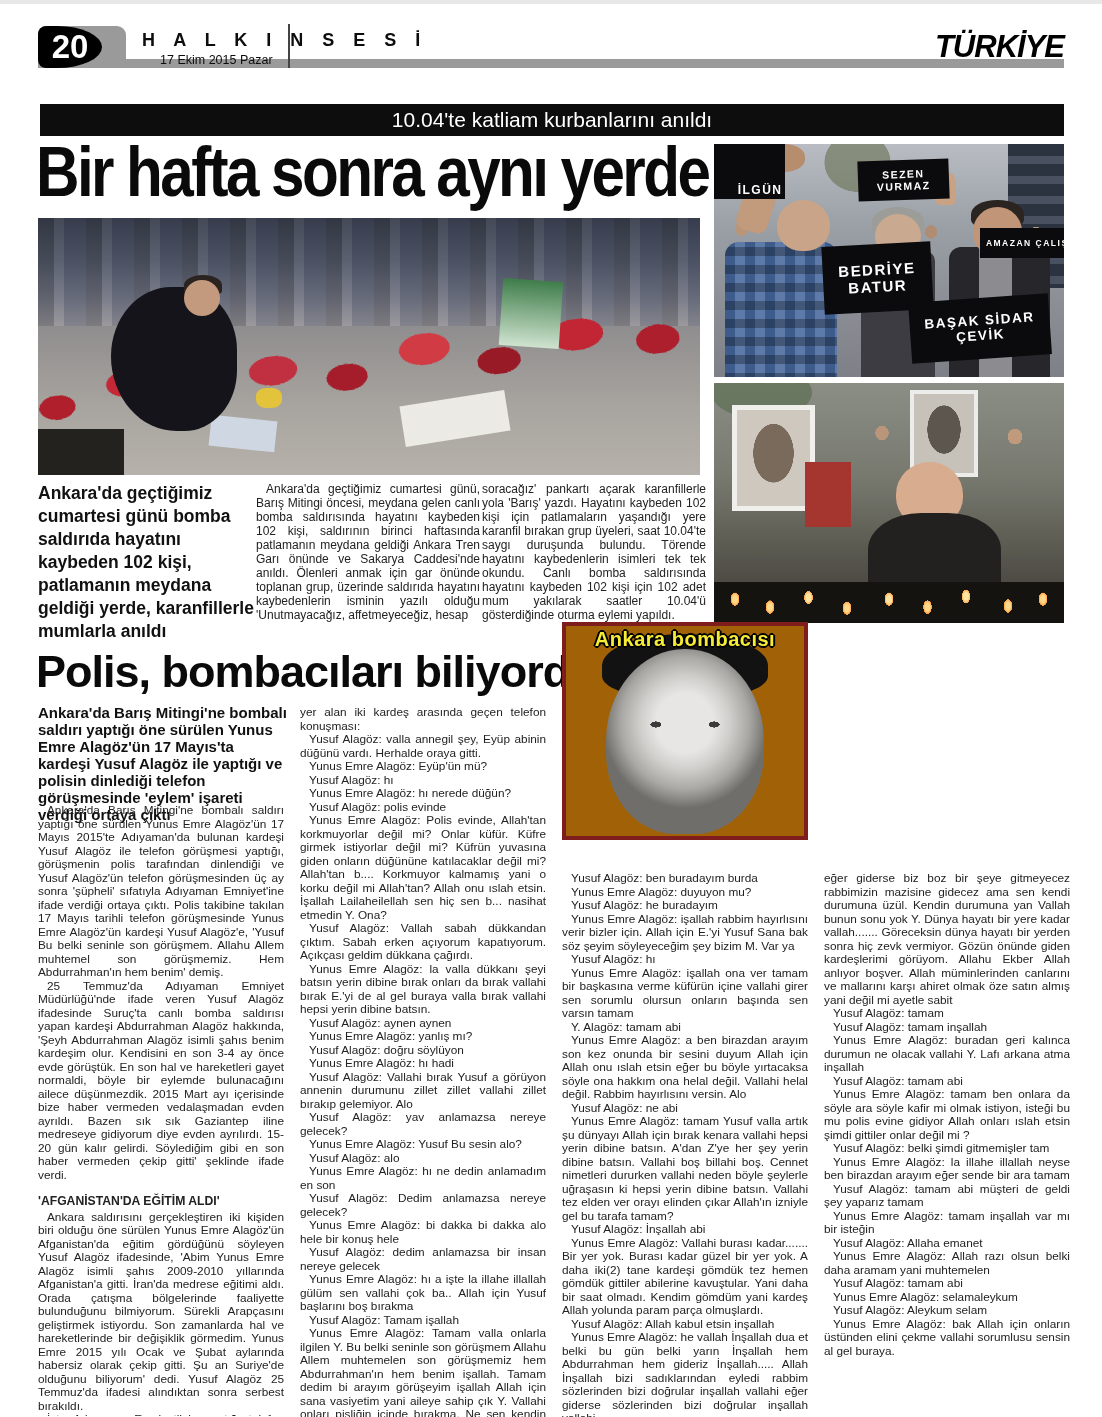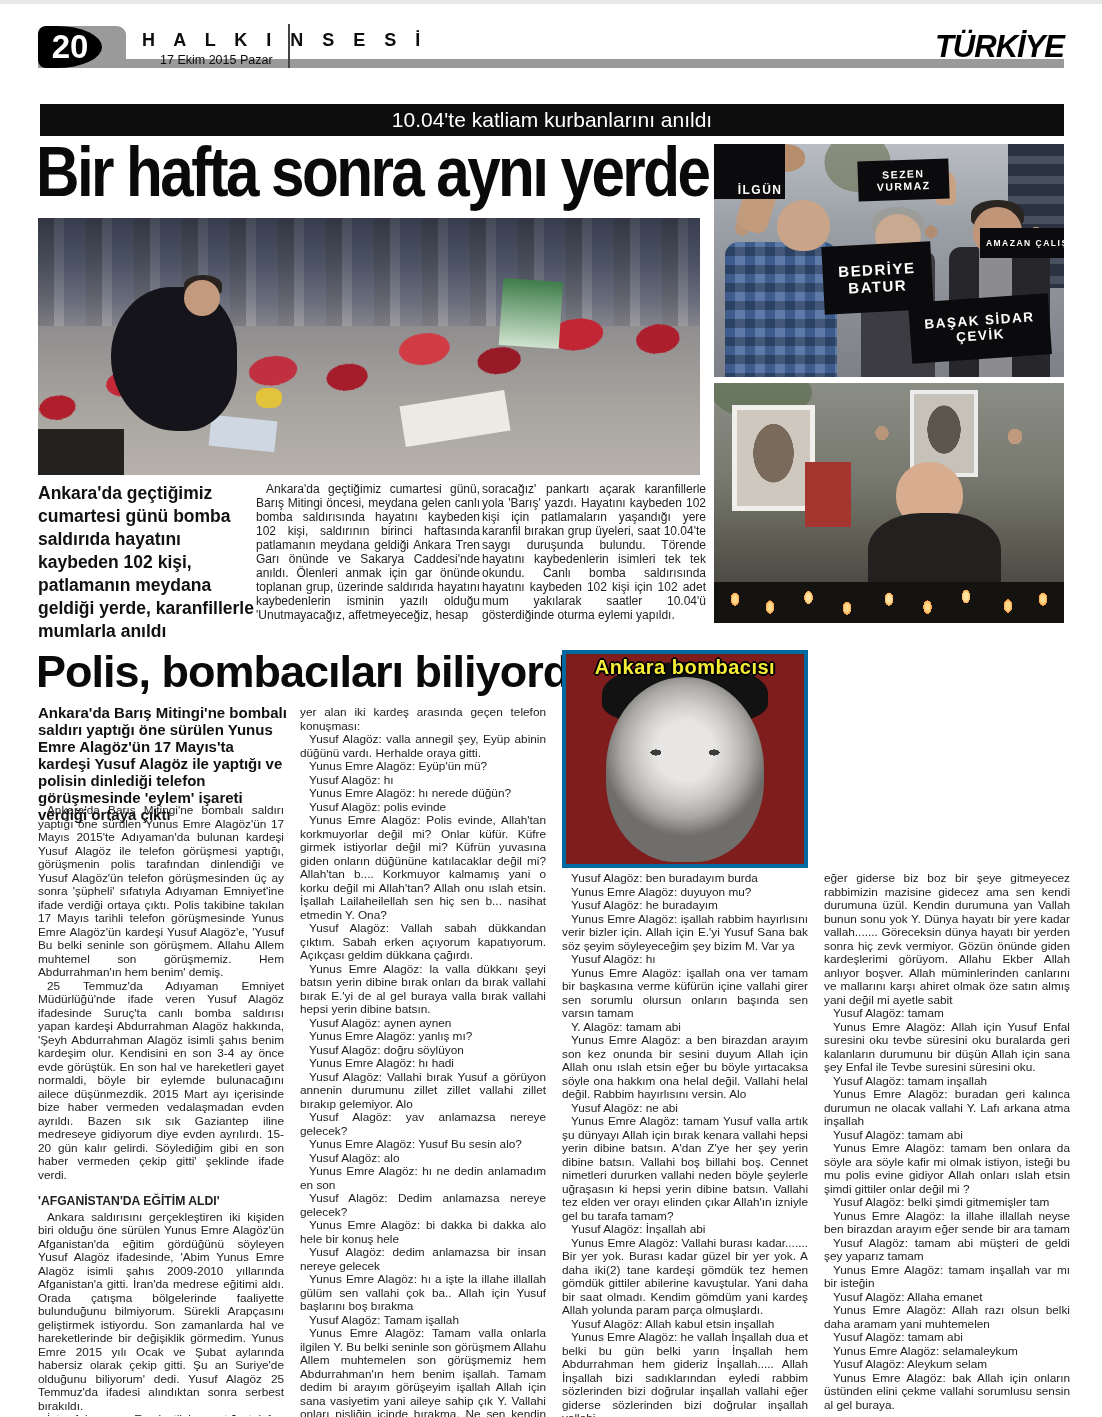--- a/index.html
+++ b/index.html
@@ -130,21 +130,21 @@
       radial-gradient(7px 11px at 6% 55%,#ffd98a 0 35%,#ff9b3d 60%,transparent 61%),
       radial-gradient(7px 11px at 16% 70%,#ffd98a 0 35%,#ff9b3d 60%,transparent 61%),
       radial-gradient(7px 11px at 27% 52%,#ffe3a0 0 35%,#ffa64a 60%,transparent 61%),
       radial-gradient(7px 11px at 38% 72%,#ffd98a 0 35%,#ff9b3d 60%,transparent 61%),
       radial-gradient(7px 11px at 50% 55%,#ffe3a0 0 35%,#ffa64a 60%,transparent 61%),
       radial-gradient(7px 11px at 61% 70%,#ffd98a 0 35%,#ff9b3d 60%,transparent 61%),
       radial-gradient(7px 11px at 72% 50%,#ffe3a0 0 35%,#ffa64a 60%,transparent 61%),
       radial-gradient(7px 11px at 84% 68%,#ffd98a 0 35%,#ff9b3d 60%,transparent 61%),
       radial-gradient(7px 11px at 94% 55%,#ffd98a 0 35%,#ff9b3d 60%,transparent 61%);}
   
-  .photo-ankara{left:562px;top:646px;width:238px;height:210px;background:#7f1d1d;border:4px solid #0369a1;}
+  .photo-ankara{left:562px;top:618px;width:238px;height:210px;background:#a16207;border:4px solid #7f1d1d;}
   .pa-face{left:17%;top:11%;width:66%;height:88%;border-radius:50% 50% 44% 44%;
      background:radial-gradient(52% 46% at 50% 40%,#e7e6e4 0 35%,#cfcecb 55%,#a9a8a5 78%,#6f6e6b 100%);}
   .pa-hair{left:15%;top:4%;width:70%;height:30%;background:#121212;border-radius:50% 50% 34% 34%;}
   .pa-eyes{left:28%;top:42%;width:44%;height:10%;
      background:radial-gradient(9px 5px at 22% 50%,#3b3b3b 60%,transparent 61%),
                 radial-gradient(9px 5px at 78% 50%,#3b3b3b 60%,transparent 61%);}
   .photo-suruc{left:818px;top:646px;width:238px;height:210px;border:4px solid #000;
      background:linear-gradient(115deg,#bfe4d6 0%,#a8d8c6 22%,#e9f6ef 42%,#93cdbb 58%,#cdeade 74%,#7fb9a6 100%);}
   .ps-dark{right:14%;top:28%;width:30%;height:60%;background:#1d2f29;border-radius:42%;filter:blur(5px);}
   .ps-face{left:28%;top:16%;width:36%;height:44%;background:#e7f4ec;border-radius:50%;filter:blur(6px);}
@@ -283,21 +283,20 @@
       <p>Yusuf Alagöz: ne abi</p>
       <p>Yunus Emre Alagöz: tamam Yusuf valla artık şu dünyayı Allah için bırak kenara vallahi hepsi yerin dibine batsın.  A'dan Z'ye her şey yerin dibine batsın. Vallahi boş billahi boş. Cennet nimetleri dururken vallahi neden böyle şeylerle uğraşasın ki hepsi yerin dibine batsın. Vallahi tez elden ver orayı elinden çıkar Allah'ın izniyle gel bu tarafa tamam?</p>
       <p>Yusuf Alagöz: İnşallah abi</p>
       <p>Yunus Emre Alagöz: Vallahi burası kadar....... Bir yer yok. Burası kadar güzel bir yer yok. A daha iki(2) tane kardeşi gömdük tez hemen gömdük gittiler abilerine kavuştular. Yani daha bir saat olmadı. Kendim gömdüm yani kardeş Allah yolunda param parça olmuşlardı.</p>
       <p>Yusuf Alagöz: Allah kabul etsin inşallah</p>
       <p>Yunus Emre Alagöz: he vallah İnşallah dua et belki bu gün belki yarın İnşallah hem Abdurrahman hem  gideriz İnşallah..... Allah İnşallah bizi sadıklarından eyledi rabbim sözlerinden bizi doğrular inşallah vallahi eğer giderse sözlerinden bizi doğrular inşallah vallahi</p>
     </div>
   <div class="col a2col4 cont-first">
       <p>eğer giderse biz boz bir şeye gitmeyecez rabbimizin mazisine gidecez ama sen kendi durumuna üzül. Kendin durumuna yan Vallah bunun sonu yok Y. Dünya hayatı bir yere kadar vallah....... Göreceksin dünya hayatı bir yerden sonra hiç zevk vermiyor. Gözün önünde giden kardeşlerimi görüyom. Allahu Ekber Allah anlıyor boşver. Allah müminlerinden canlarını ve mallarını karşı ahiret olmak öze satın almış yani değil mi ayetle sabit</p>
       <p>Yusuf Alagöz: tamam</p>
-      <p>Yunus Emre Alagöz: Allah için Yusuf Enfal suresini oku tevbe süresini oku buralarda geri kalanların durumunu bir düşün Allah için sana şey Enfal ile Tevbe suresini süresini oku.</p>
       <p>Yusuf Alagöz: tamam inşallah</p>
       <p>Yunus Emre Alagöz: buradan geri kalınca durumun ne olacak vallahi Y. Lafı arkana atma inşallah</p>
       <p>Yusuf Alagöz: tamam abi</p>
       <p>Yunus Emre Alagöz: tamam ben onlara da söyle ara söyle kafir mi olmak istiyon, isteği bu mu polis evine gidiyor Allah onları ıslah etsin şimdi gittiler onlar değil mi ?</p>
       <p>Yusuf Alagöz: belki şimdi gitmemişler tam</p>
       <p>Yunus Emre Alagöz: la illahe illallah neyse ben birazdan arayım eğer sende bir ara tamam</p>
       <p>Yusuf Alagöz: tamam abi müşteri de geldi şey yaparız tamam</p>
       <p>Yunus Emre Alagöz: tamam inşallah var mı bir isteğin</p>
       <p>Yusuf Alagöz: Allaha emanet</p>
       <p>Yunus Emre Alagöz: Allah razı olsun belki daha aramam yani muhtemelen</p>

